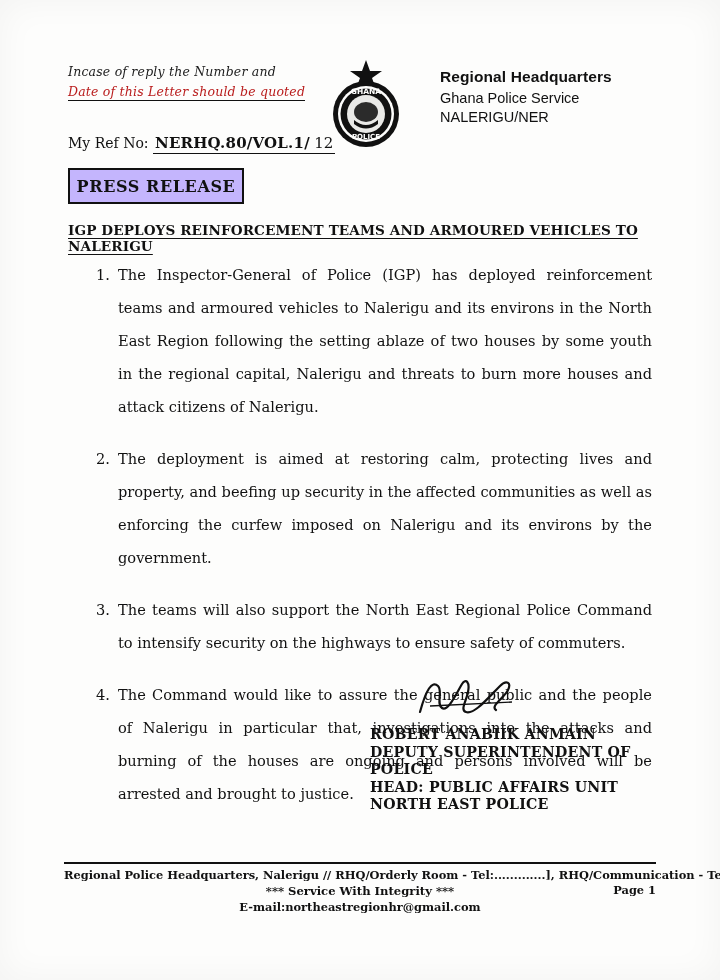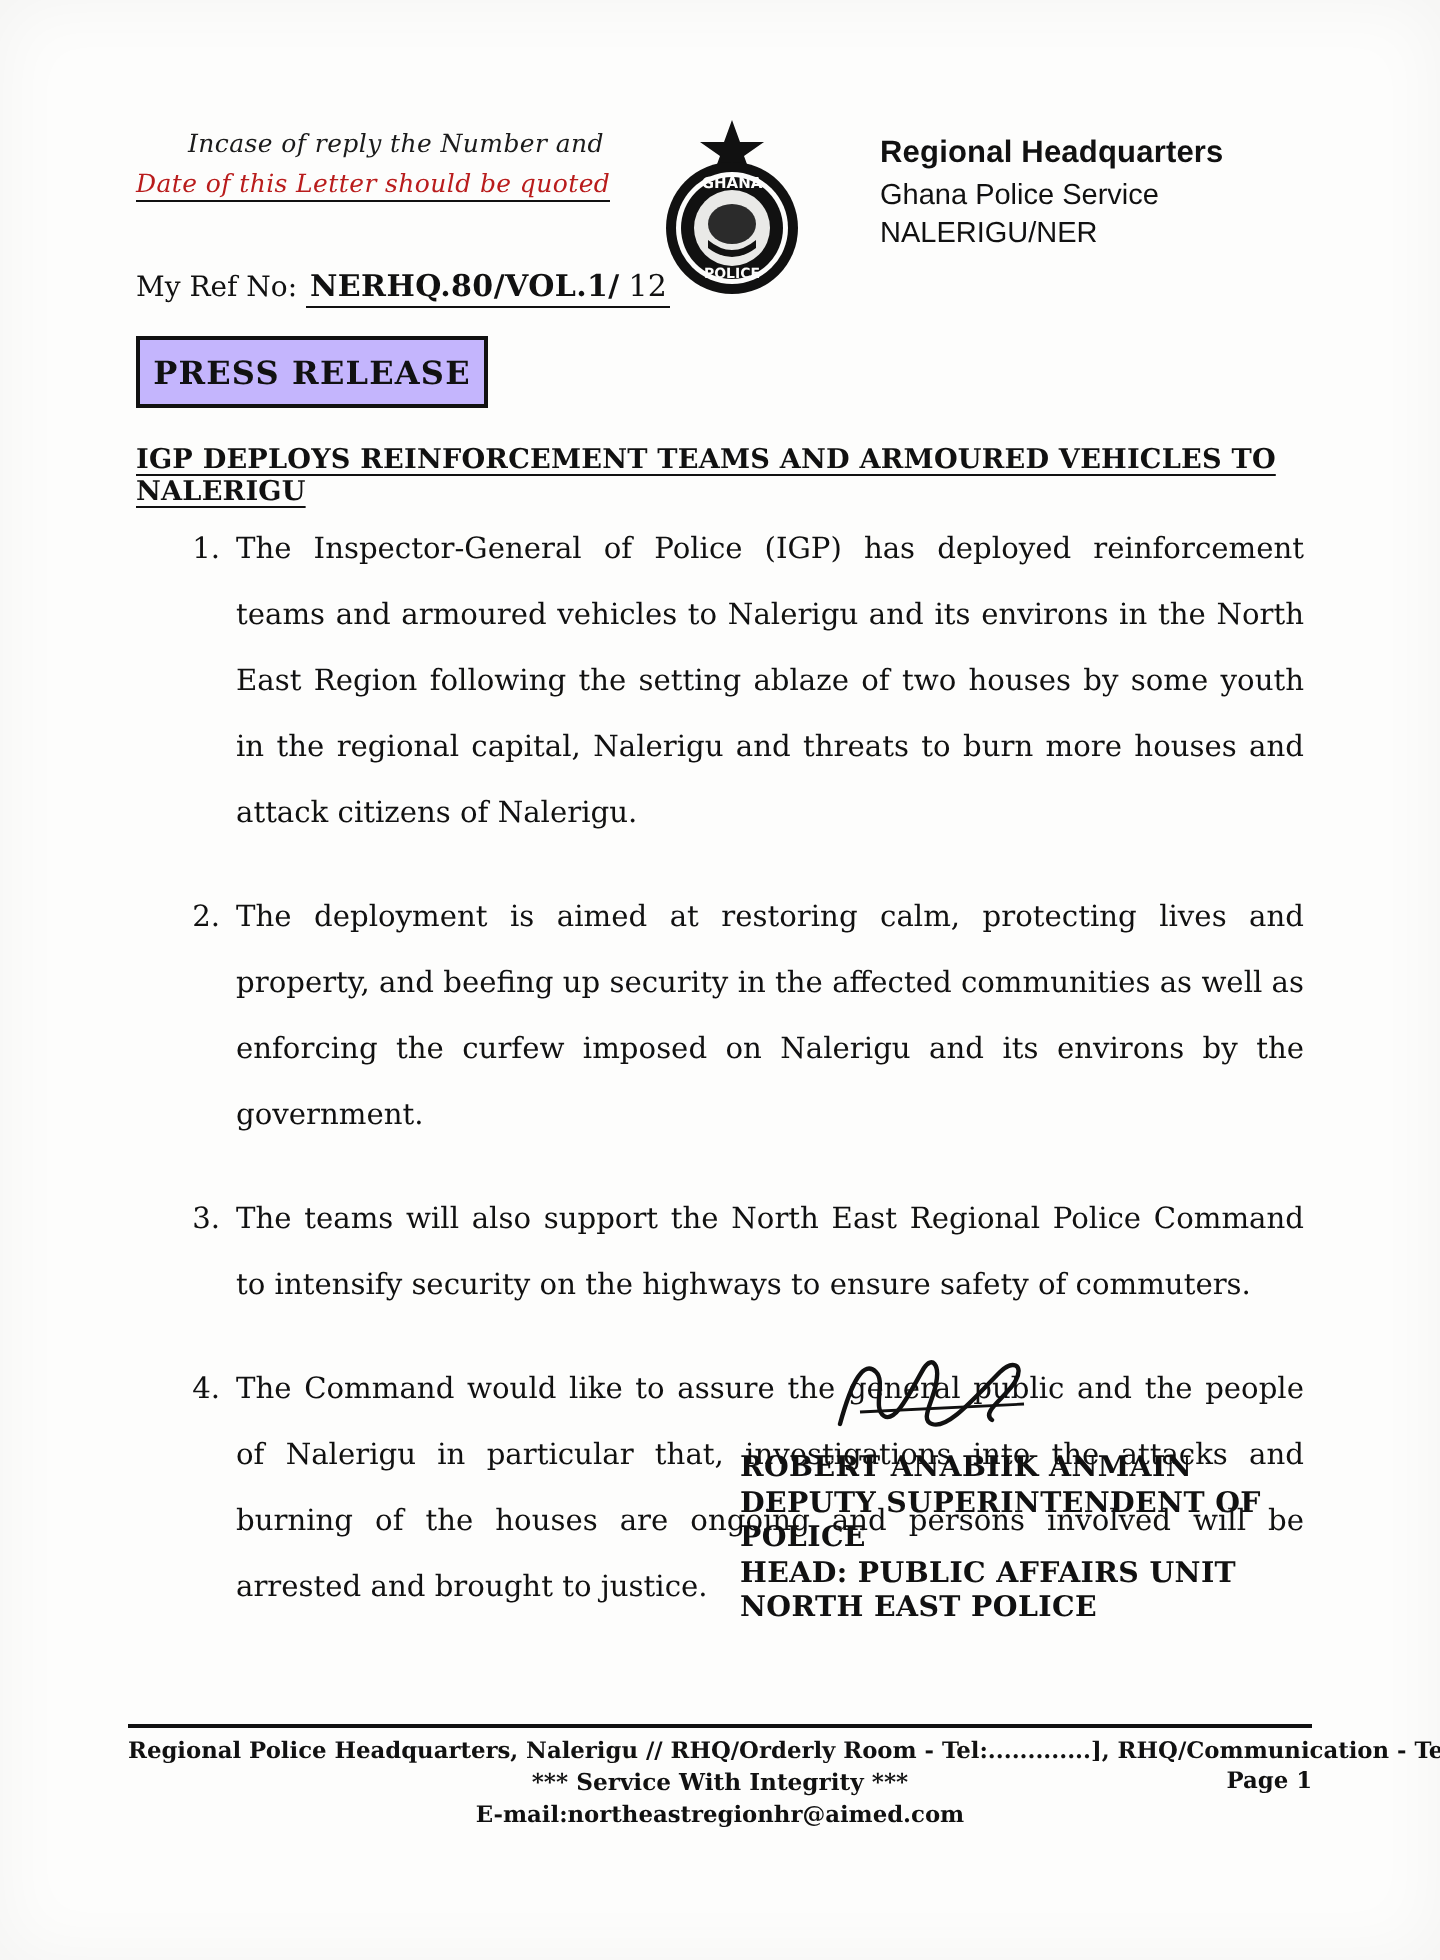--- a/index.html
+++ b/index.html
@@ -34,21 +34,20 @@
     left: 68px;
     top: 8px;
     width: 260px;
   }
   .ref-line1 {
     font-family: "DejaVu Serif", serif;
     font-style: italic;
     font-size: 12.5px;
     color: #1b1b1b;
     letter-spacing: 0.2px;
-    text-align: center;
   }
   .ref-line2 {
     font-family: "DejaVu Serif", serif;
     font-style: italic;
     font-size: 12.5px;
     color: #b91c1c;
     letter-spacing: 0.2px;
     border-bottom: 1.3px solid #111;
     display: inline-block;
     padding-bottom: 1px;
@@ -368,17 +367,17 @@
     </div>
   </div>
 
   <div class="footer-rule"></div>
   <div class="footer">
     <div class="f1">
       <span>Regional Police Headquarters, Nalerigu // RHQ/Orderly Room - Tel:.............], RHQ/Communication - Tel: 0299210229</span>
       <span class="page-no">Page 1</span>
     </div>
     <div class="f2">*** Service With Integrity ***</div>
-    <div class="f3">E-mail:northeastregionhr@aimed.com</div>
+    <div class="f3">E-mail:northeastregionhr@gmail.com</div>
   </div>
 
   <div class="scan-edge"></div>
 </div>
 
 </body></html>

